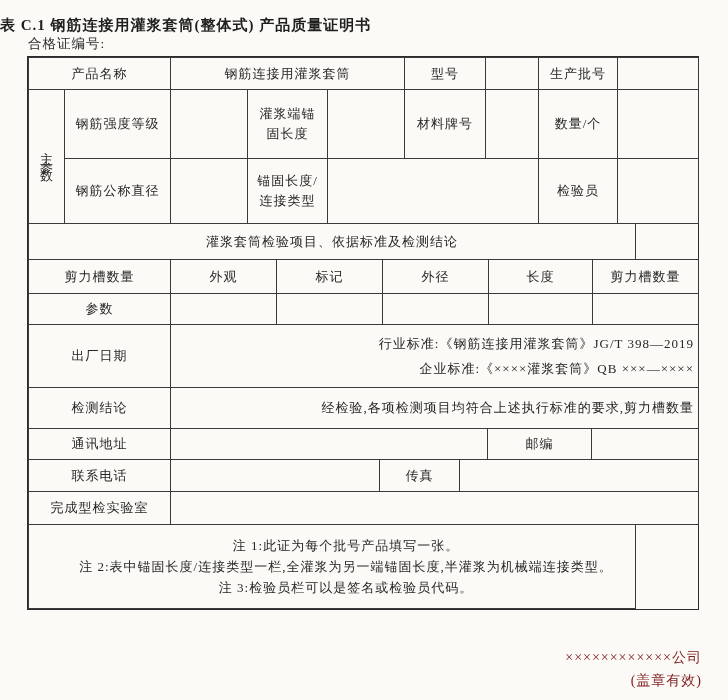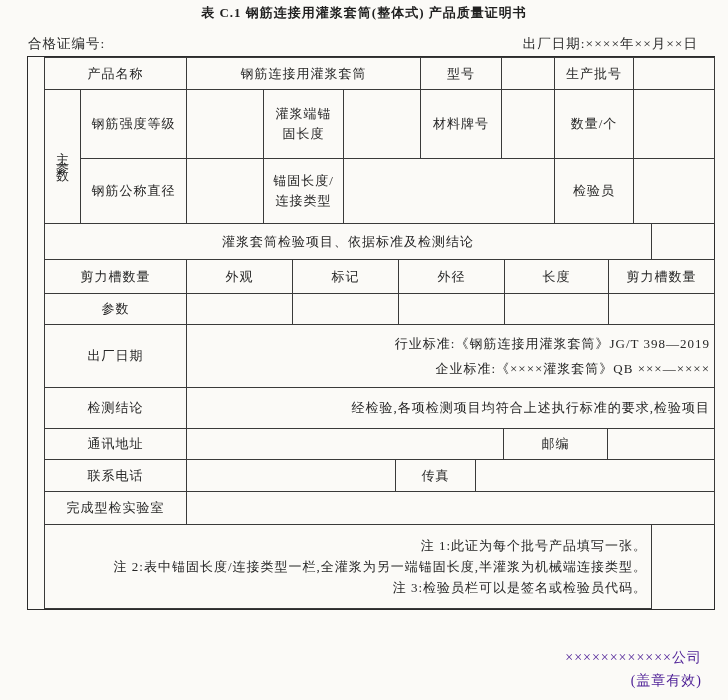--- a/index.html
+++ b/index.html
@@ -7,33 +7,32 @@
     width:728px;height:700px;
     background:#f4f3f0;
     font-family:"Liberation Serif","DejaVu Serif",serif;
     color:#222;
   }
   .page{
     position:relative;width:728px;height:700px;
     background:#fbfaf7;overflow:hidden;
   }
   .doc-title{
-    position:absolute;top:4px;left:0;width:100%;
-    text-align:center;font-size:13px;font-weight:bold;
+    position:absolute;top:16px;left:0;width:100%;
+    text-align:left;font-size:15px;font-weight:bold;
     letter-spacing:1px;color:#1f1f1f;
   }
   .meta-row{
     position:absolute;top:35px;left:28px;width:670px;
     display:flex;justify-content:space-between;
     font-size:13.5px;letter-spacing:1px;color:#2a2a2a;
   }
   .tbl-wrap{
     position:absolute;top:56px;left:27px;width:670px;
     border:1px solid #2c2c2c;
-    padding-left:16px;
   }
   table.t{
     border-collapse:collapse;table-layout:fixed;width:608px;
   }
   table.t + table.t{margin-top:-1px;}
   td{
     border:1px solid #3a3a3a;
     text-align:center;vertical-align:middle;
     font-size:13px;letter-spacing:1px;
     padding:2px 4px;color:#262626;
@@ -53,39 +52,38 @@
   .r12 td{height:29px;}
   .rNotes td{height:79px;}
   td.wrapcell{padding:2px 9px;line-height:20px;}
   .vert{
     writing-mode:vertical-rl;text-orientation:upright;
     letter-spacing:9px;line-height:1;display:inline-block;
   }
   td.lefttext{text-align:right;padding-left:13px;}
   td.lefttext div{line-height:25px;}
   td.notes{
-    text-align:right;vertical-align:middle;padding-left:32px;
+    text-align:center;vertical-align:middle;padding-left:32px;
   }
   td.notes div{line-height:21px;}
   .footer{
     position:absolute;top:646px;right:26px;
     text-align:right;font-size:14px;letter-spacing:1px;
-    line-height:23px;color:#4c1d95;
+    line-height:23px;color:#7f1d1d;
   }
 </style>
 </head>
 <body>
 
 <div class="page">
 
   <div class="doc-title">表 C.1  钢筋连接用灌浆套筒(整体式) 产品质量证明书</div>
 
   <div class="meta-row">
     <span>合格证编号:</span>
-    <span>出厂日期:××××年××月××日</span>
   </div>
 
   <div class="tbl-wrap">
 
     <table class="t">
       <colgroup>
         <col style="width:36px">
           <col style="width:106px">
           <col style="width:77px">
         <col style="width:80px">
@@ -171,21 +169,21 @@
       <tbody>
           <tr class="r7">
         <td>出厂日期</td>
         <td class="lefttext">
           <div>行业标准:《钢筋连接用灌浆套筒》JG/T 398—2019</div>
           <div>企业标准:《××××灌浆套筒》QB ×××—××××</div>
         </td>
       </tr>
       <tr class="r8">
         <td>检测结论</td>
-        <td class="lefttext">经检验,各项检测项目均符合上述执行标准的要求,检验项目</td>
+        <td class="lefttext">经检验,各项检测项目均符合上述执行标准的要求,剪力槽数量</td>
       </tr>
     </tbody>
       </table>
 
     <table class="t">
       <colgroup>
         <col style="width:142px">
           <col style="width:209px">
           <col style="width:80px">
         <col style="width:28px">

